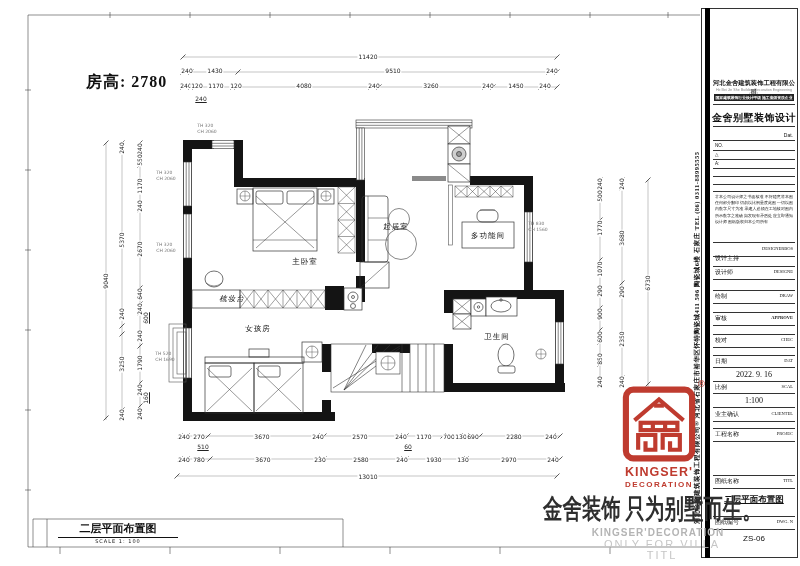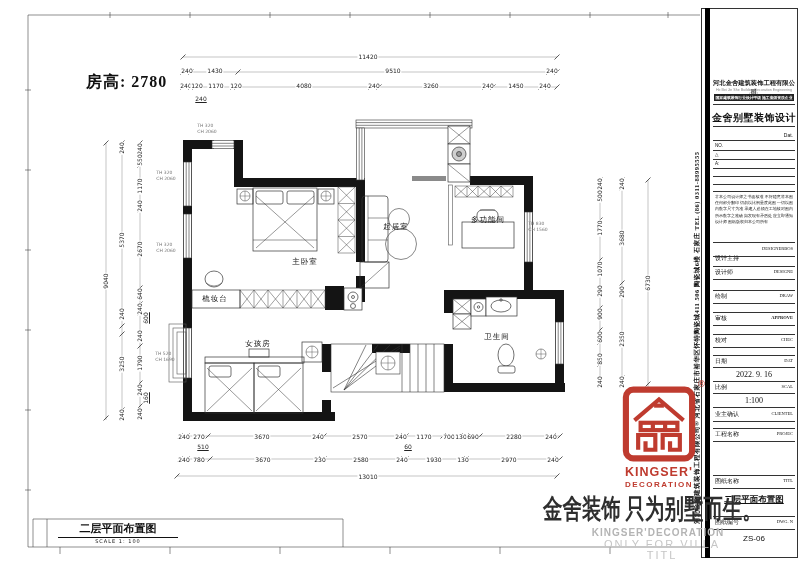--- a/index.html
+++ b/index.html
@@ -343,23 +343,23 @@
       <span class="dim v" style="left: 622px; top: 184px;">240</span>
       <span class="dim v" style="left: 622px; top: 238px;">3680</span>
       <span class="dim v" style="left: 622px; top: 292px;">290</span>
       <span class="dim v" style="left: 622px; top: 339px;">2350</span>
       <span class="dim v" style="left: 622px; top: 382px;">240</span>
       <span class="dim v" style="left: 648px; top: 283px;">6730</span>
     </div>
   <div id="rooms">
       <span class="room" style="left: 305px; top: 262px;">主卧室</span>
       <span class="room" style="left: 396px; top: 227px;">起居室</span>
-      <span class="room" style="left: 488px; top: 220px;">多功能间</span>
-      <span class="room" style="left: 215px; top: 299px;">梳妆台</span>
-      <span class="room" style="left: 258px; top: 344px;">女孩房</span>
+      <span class="room" style="left: 488px; top: 236px;">多功能间</span>
+      <span class="room" style="left: 232px; top: 299px; font-style: italic;">梳妆台</span>
+      <span class="room" style="left: 258px; top: 329px;">女孩房</span>
       <span class="room" style="left: 497px; top: 337px;">卫生间</span>
     </div>
   <div id="wlabels">
       <span class="wlabel" style="left: 207px; top: 129px;">TH 320
 CH 2060</span>
       <span class="wlabel" style="left: 166px; top: 176px;">TH 320
 CH 2060</span>
       <span class="wlabel" style="left: 166px; top: 248px;">TH 320
 CH 2060</span>
       <span class="wlabel" style="left: 165px; top: 357px;">TH 520

